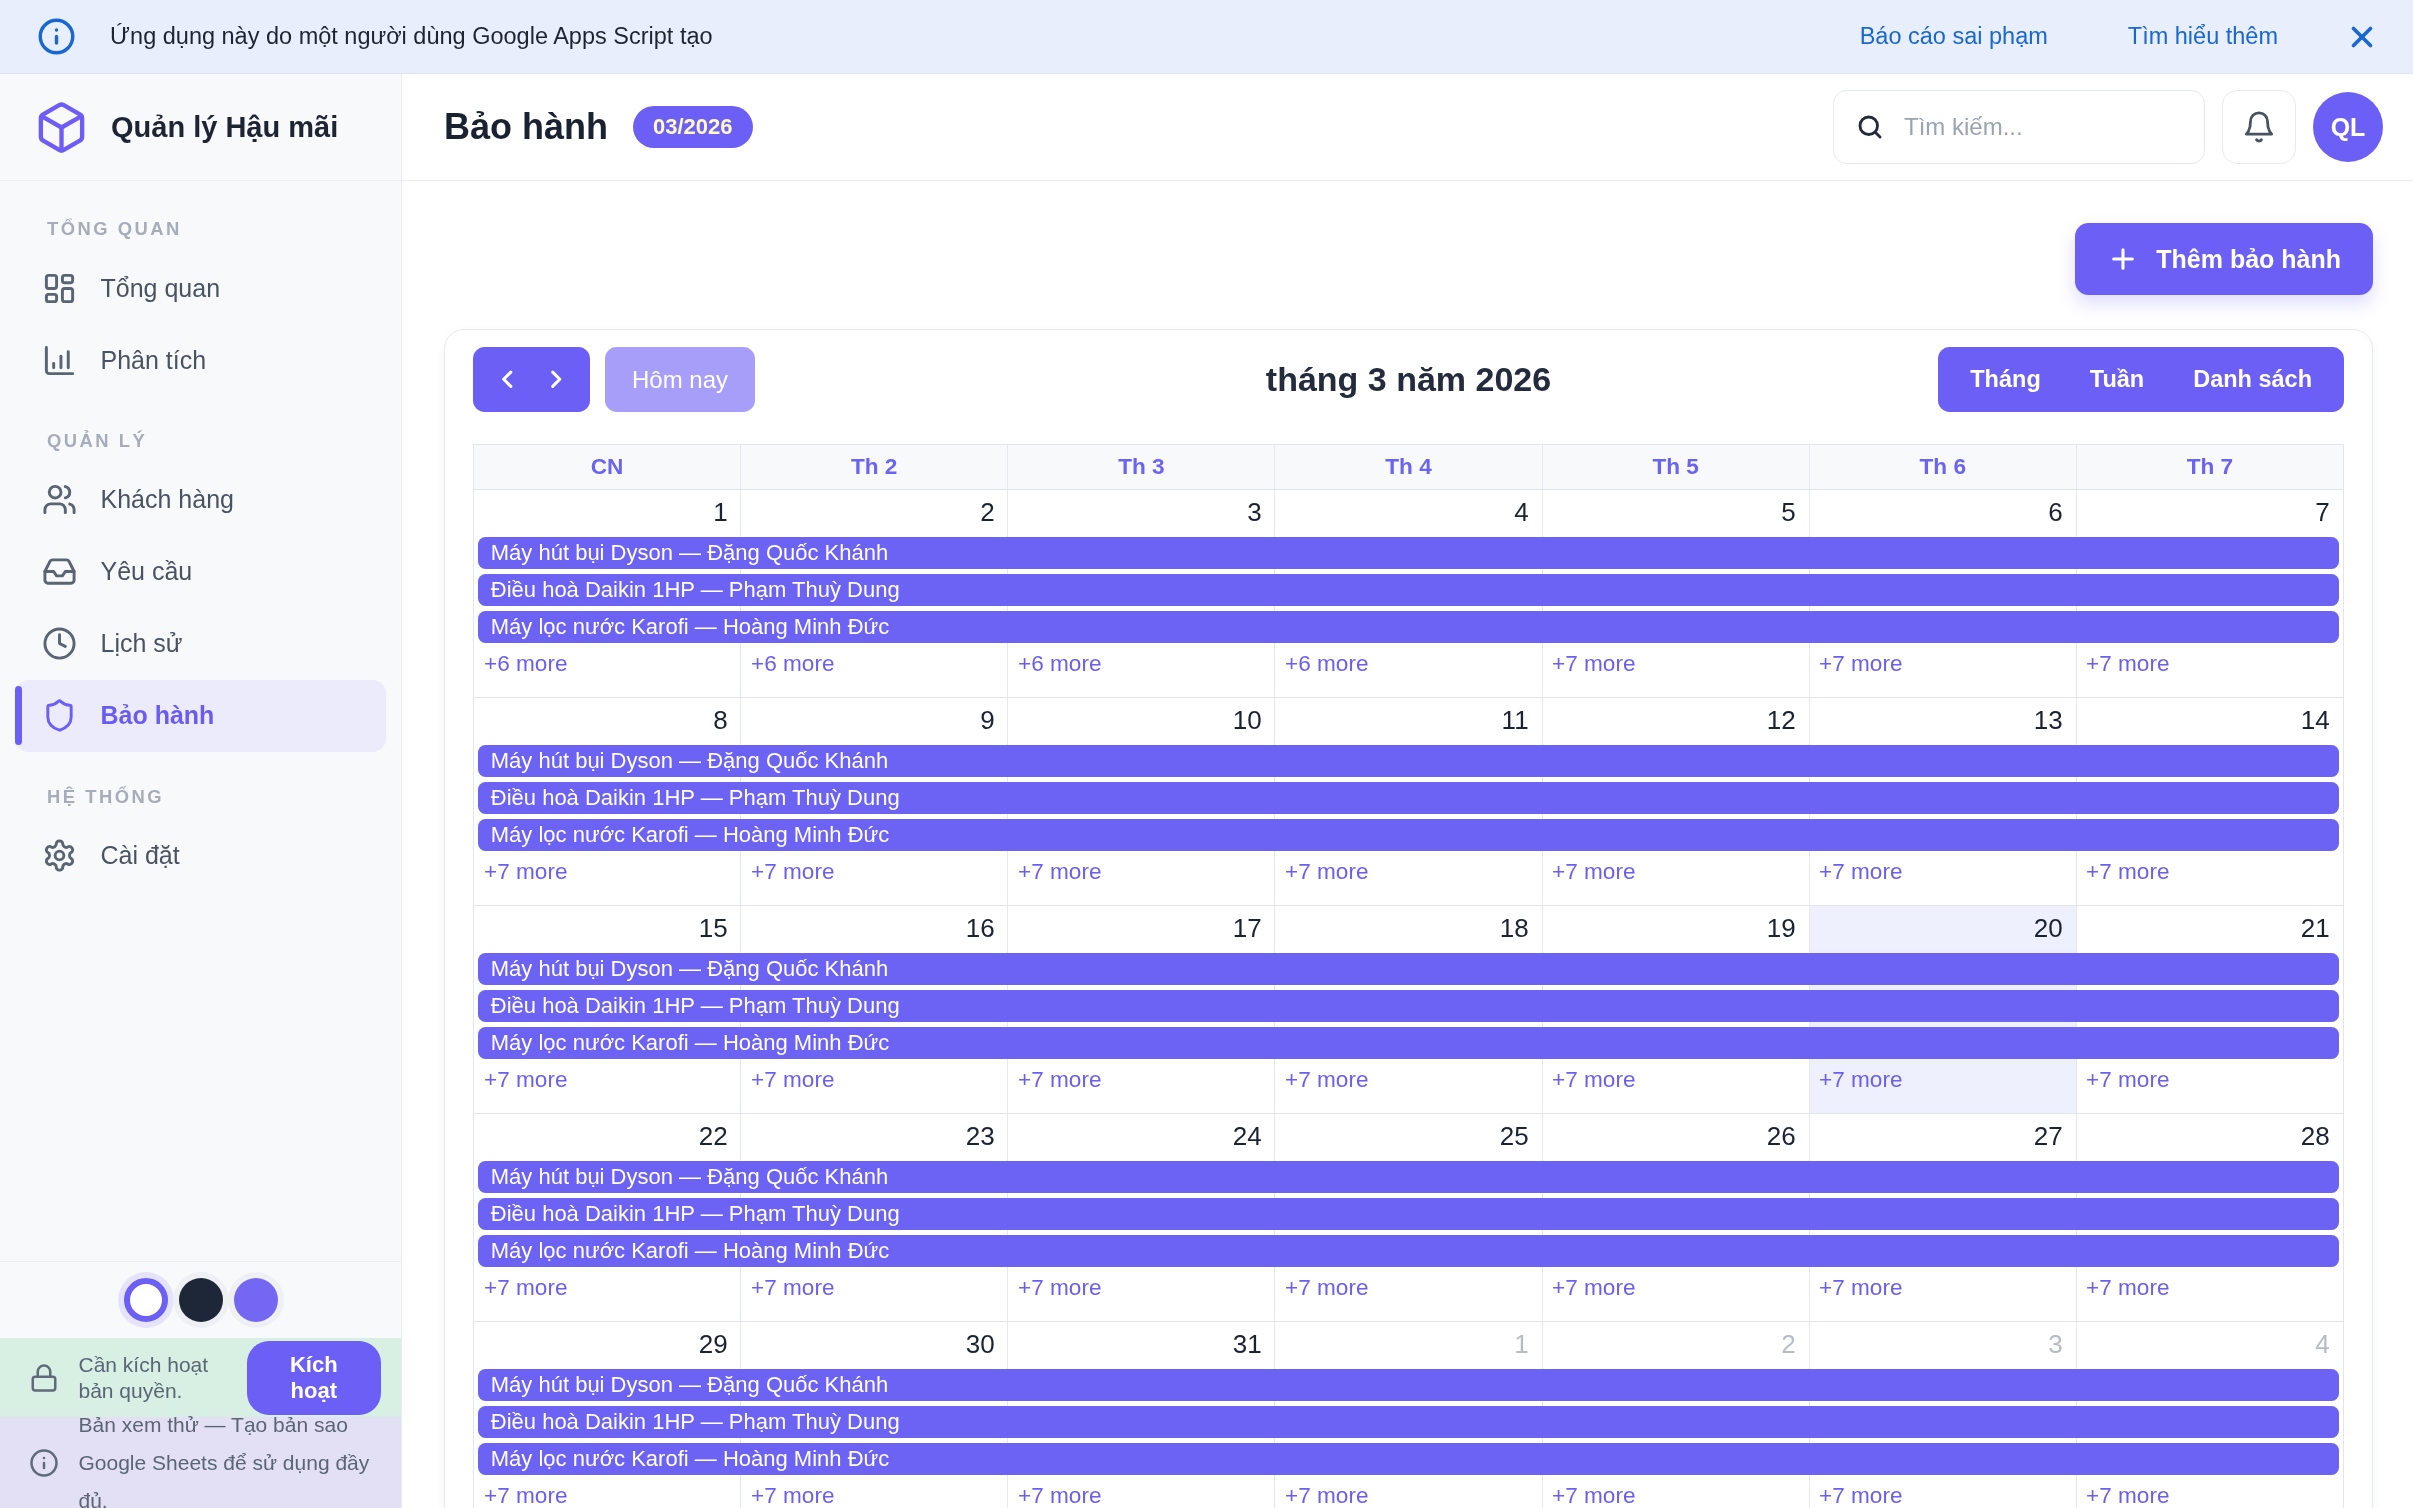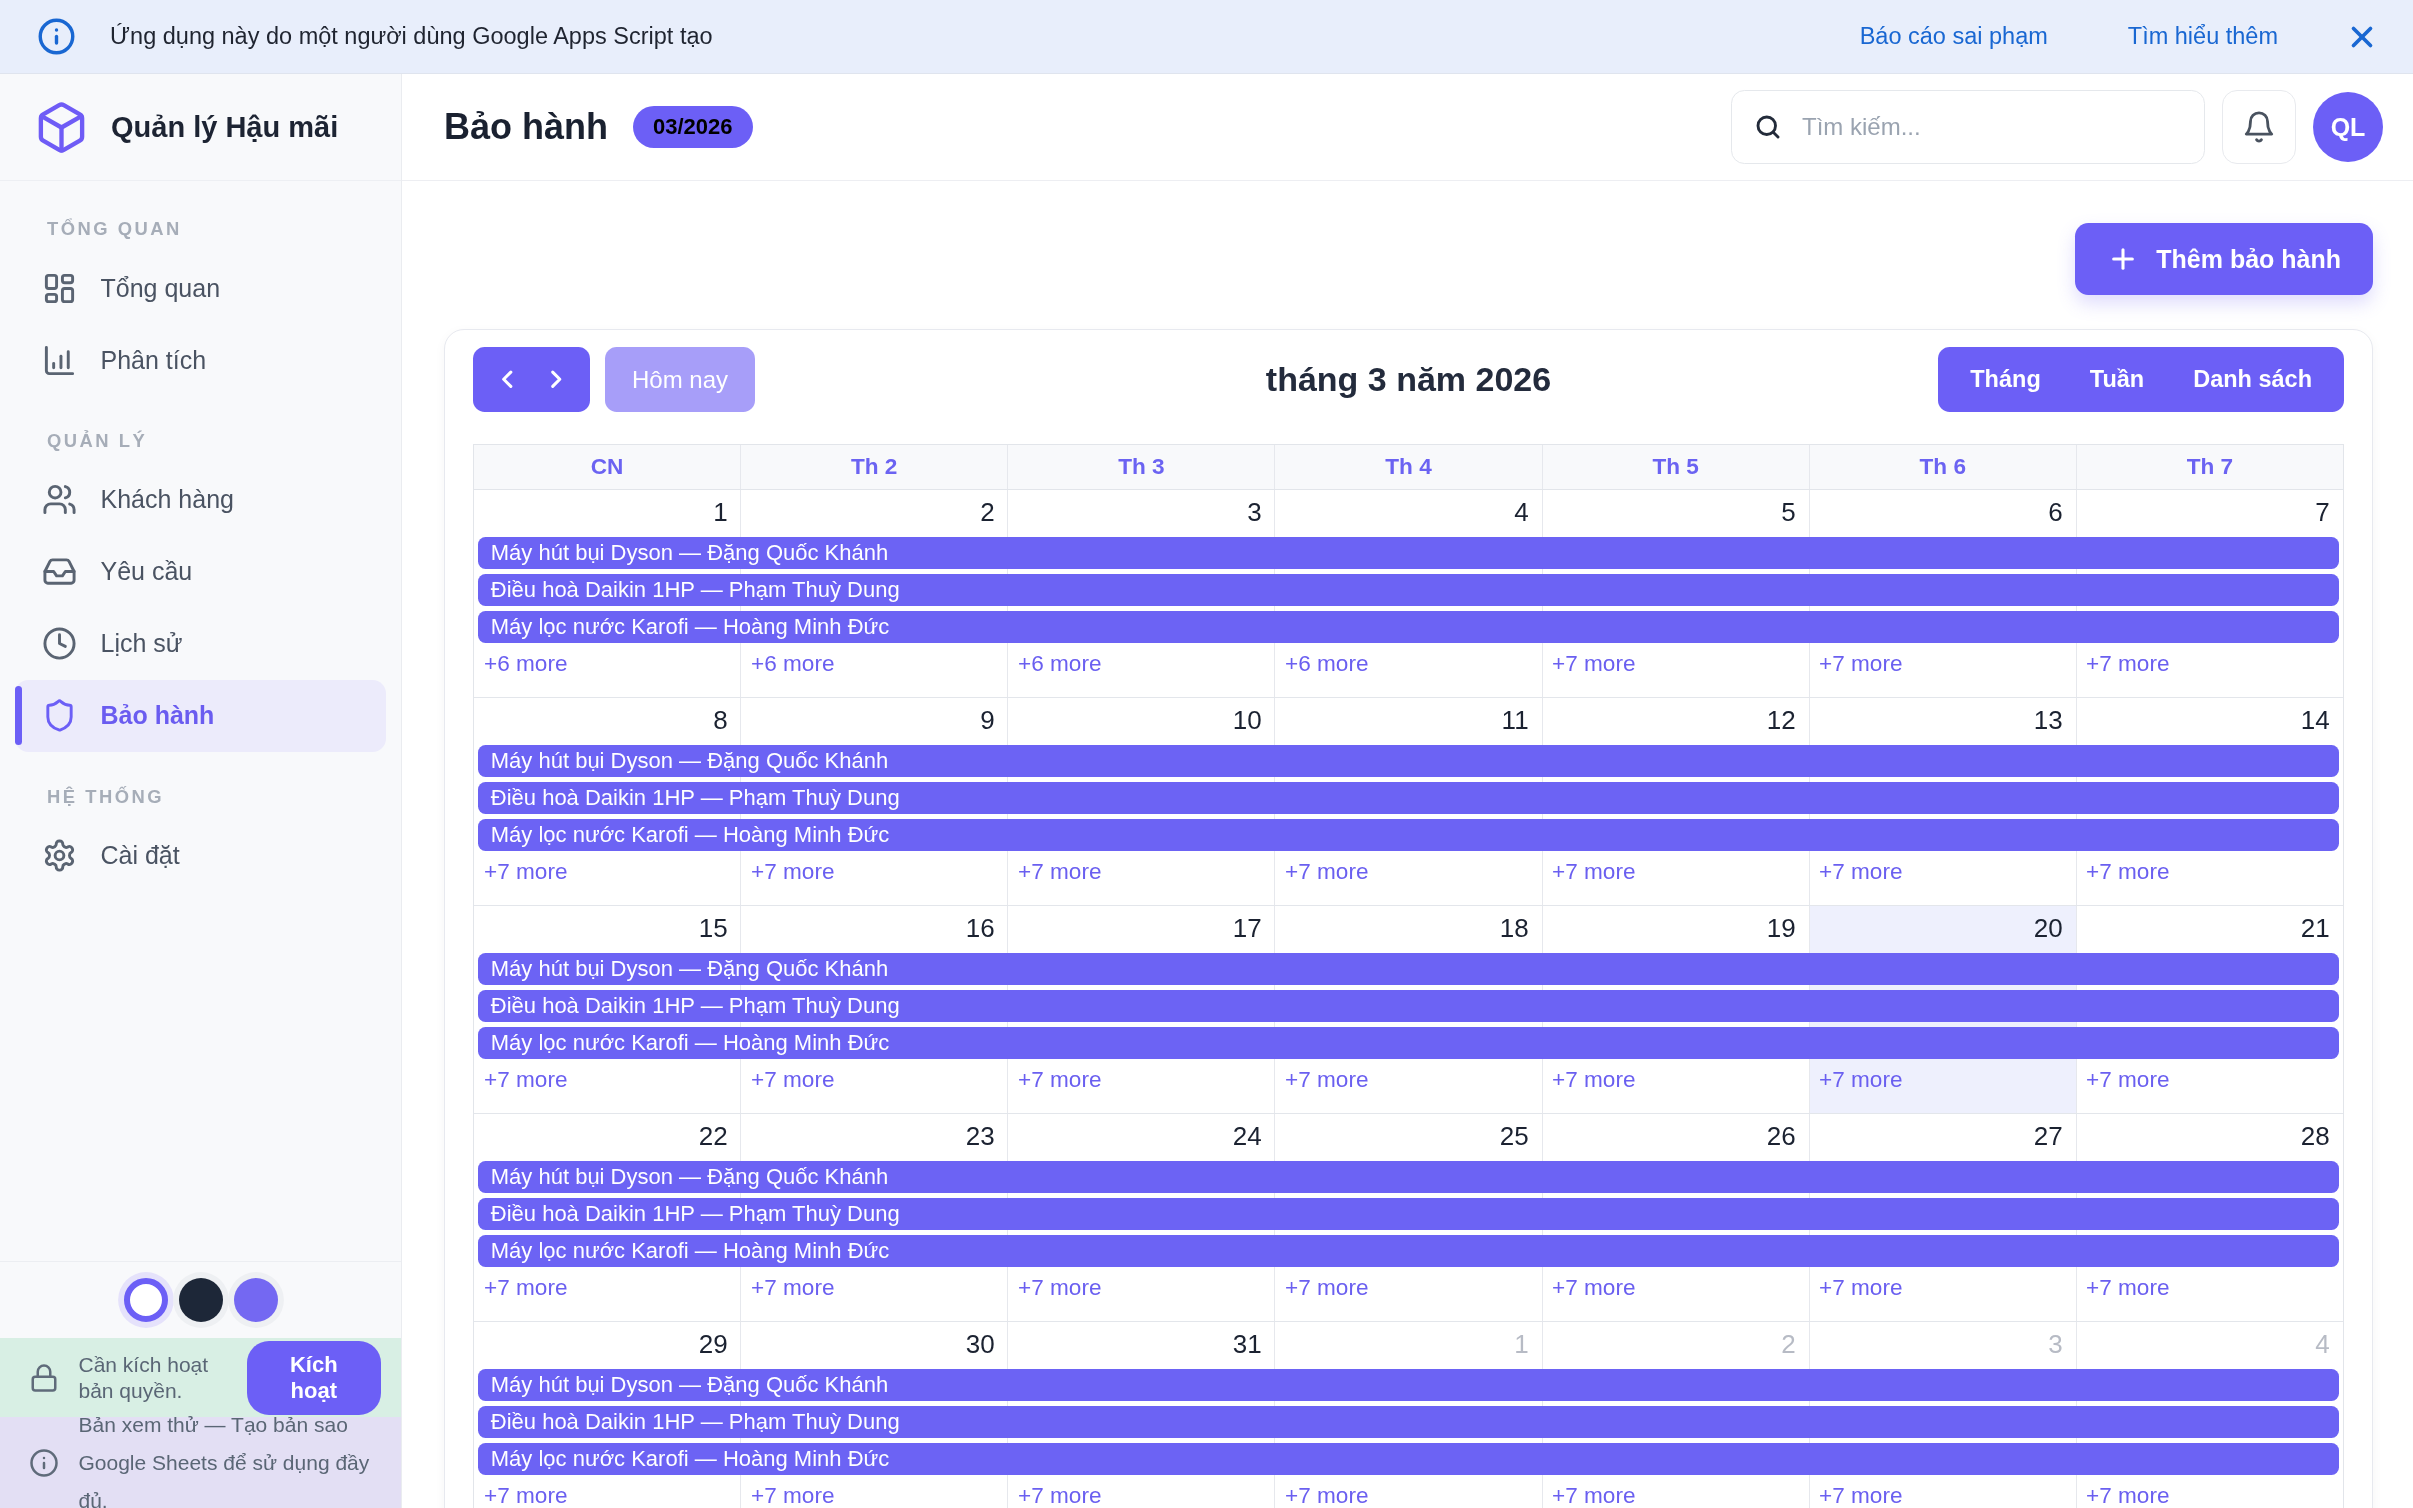--- a/index.html
+++ b/index.html
@@ -55,24 +55,24 @@
     align-items:center; padding:0 20px 0 28.5px; }
   .trial-banner .small-ic { width:30px; height:30px; color:#5F6B7A; flex:0 0 auto; }
   .trial-text { margin-left:20px; font-size:21px; line-height:38px; color:#5A6675;
     width:335px; font-weight:500; }
 
   
   .page-header { position:absolute; top:74px; left:402px; width:2011px; height:107px;
     background:#fff; border-bottom:1.7px solid #EDEEF2; display:flex; align-items:center;
     padding:0 30px 0 42px; }
   .page-title { font-size:36px; font-weight:700; color:#1A2130; }
-  .month-badge { margin-left:25px; background:#6C5FF6; color:#000000; font-size:22px;
+  .month-badge { margin-left:25px; background:#6C5FF6; color:#fef9c3; font-size:22px;
     font-weight:700; border-radius:837px; padding:8.4px 20px; }
   .header-spacer { flex:1; }
-  .search-box { position:relative; width:474px; height:74px; }
+  .search-box { position:relative; width:372px; height:74px; }
   .search-box input { width:100%; height:100%; border:1.7px solid #E5E8EC; border-radius:13.4px;
     padding-left:70px; font-size:24px; color:#2A3242; background:#fff; outline:none;
     font-family:"Liberation Sans", sans-serif; }
   .search-box input::placeholder { color:#9AA3B0; }
   .search-ic { position:absolute; left:22px; top:22px; width:30px; height:30px; color:#232B3A; }
   .bell-btn { margin-left:17px; width:74px; height:74px; border:1.7px solid #E8EAEE;
     border-radius:15px; background:#fff; display:flex; align-items:center; justify-content:center;
     cursor:pointer; }
   .bell-btn .bell-ic { width:34px; height:34px; color:#49525F; }
   .avatar { margin-left:17px; width:70px; height:70px; border-radius:50%; background:#6C5FF6;

